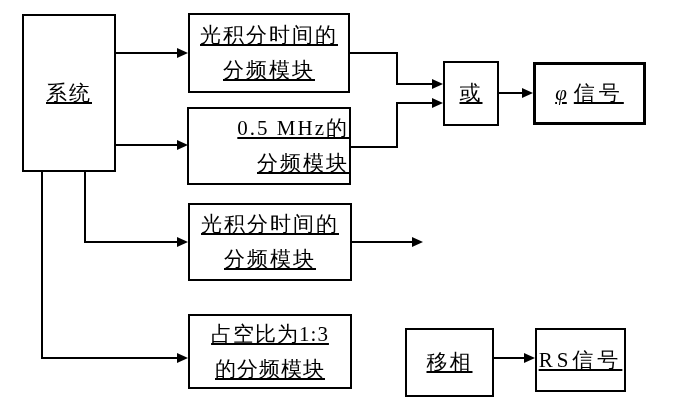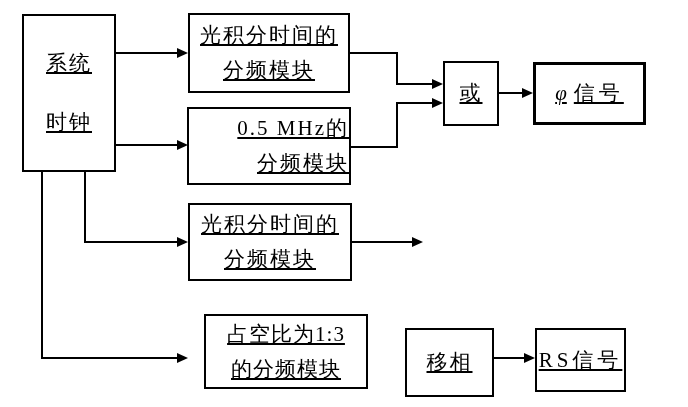--- a/index.html
+++ b/index.html
@@ -15,21 +15,21 @@
   }
   .box span{display:block;white-space:nowrap;}
   #clock{left:22px;top:14px;width:94px;height:158px;line-height:31px;gap:28px;}
   #b-opt1{left:188px;top:13px;width:162px;height:80px;}
   #b-mhz{left:187px;top:107px;width:164px;height:78px;align-items:flex-end;}
   #b-or{left:443px;top:61px;width:56px;height:65px;}
   #b-phi{left:533px;top:62px;width:113px;height:63px;border-width:3px;flex-direction:row;letter-spacing:4px;}
   #b-phi .phi{font-style:italic;letter-spacing:0;margin-right:7px;}
   #b-opt2{left:188px;top:203px;width:164px;height:78px;}
   #b-sh{left:423px;top:204px;width:111px;height:77px;letter-spacing:4px;}
-  #b-duty{left:188px;top:314px;width:164px;height:75px;letter-spacing:1px;margin-left:16px;}
+  #b-duty{left:188px;top:314px;width:164px;height:75px;letter-spacing:1px;}
   #b-shift{left:405px;top:328px;width:89px;height:69px;}
   #b-rs{left:535px;top:328px;width:91px;height:64px;letter-spacing:4px;}
   .h{position:absolute;height:2px;background:#000;}
   .v{position:absolute;width:2px;background:#000;}
   .arr{position:absolute;width:0;height:0;
     border-top:5px solid transparent;border-bottom:5px solid transparent;
     border-left:11px solid #000;}
   
   #c1{left:115px;top:52px;width:64px;} #a1{left:177px;top:48px;}
   
@@ -55,21 +55,20 @@
   
   #c9{left:493px;top:357px;width:33px;} #a9{left:524px;top:353px;}
 </style>
 </head>
 <body>
 
 <div id="canvas">
 
   <div class="box" id="clock">
     <span>系统</span>
-    <span>时钟</span>
   </div>
 
   <div class="box" id="b-opt1">
     <span>光积分时间的</span>
     <span>分频模块</span>
   </div>
 
   <div class="box" id="b-mhz">
     <span>0.5 MHz的</span>
     <span>分频模块</span>

